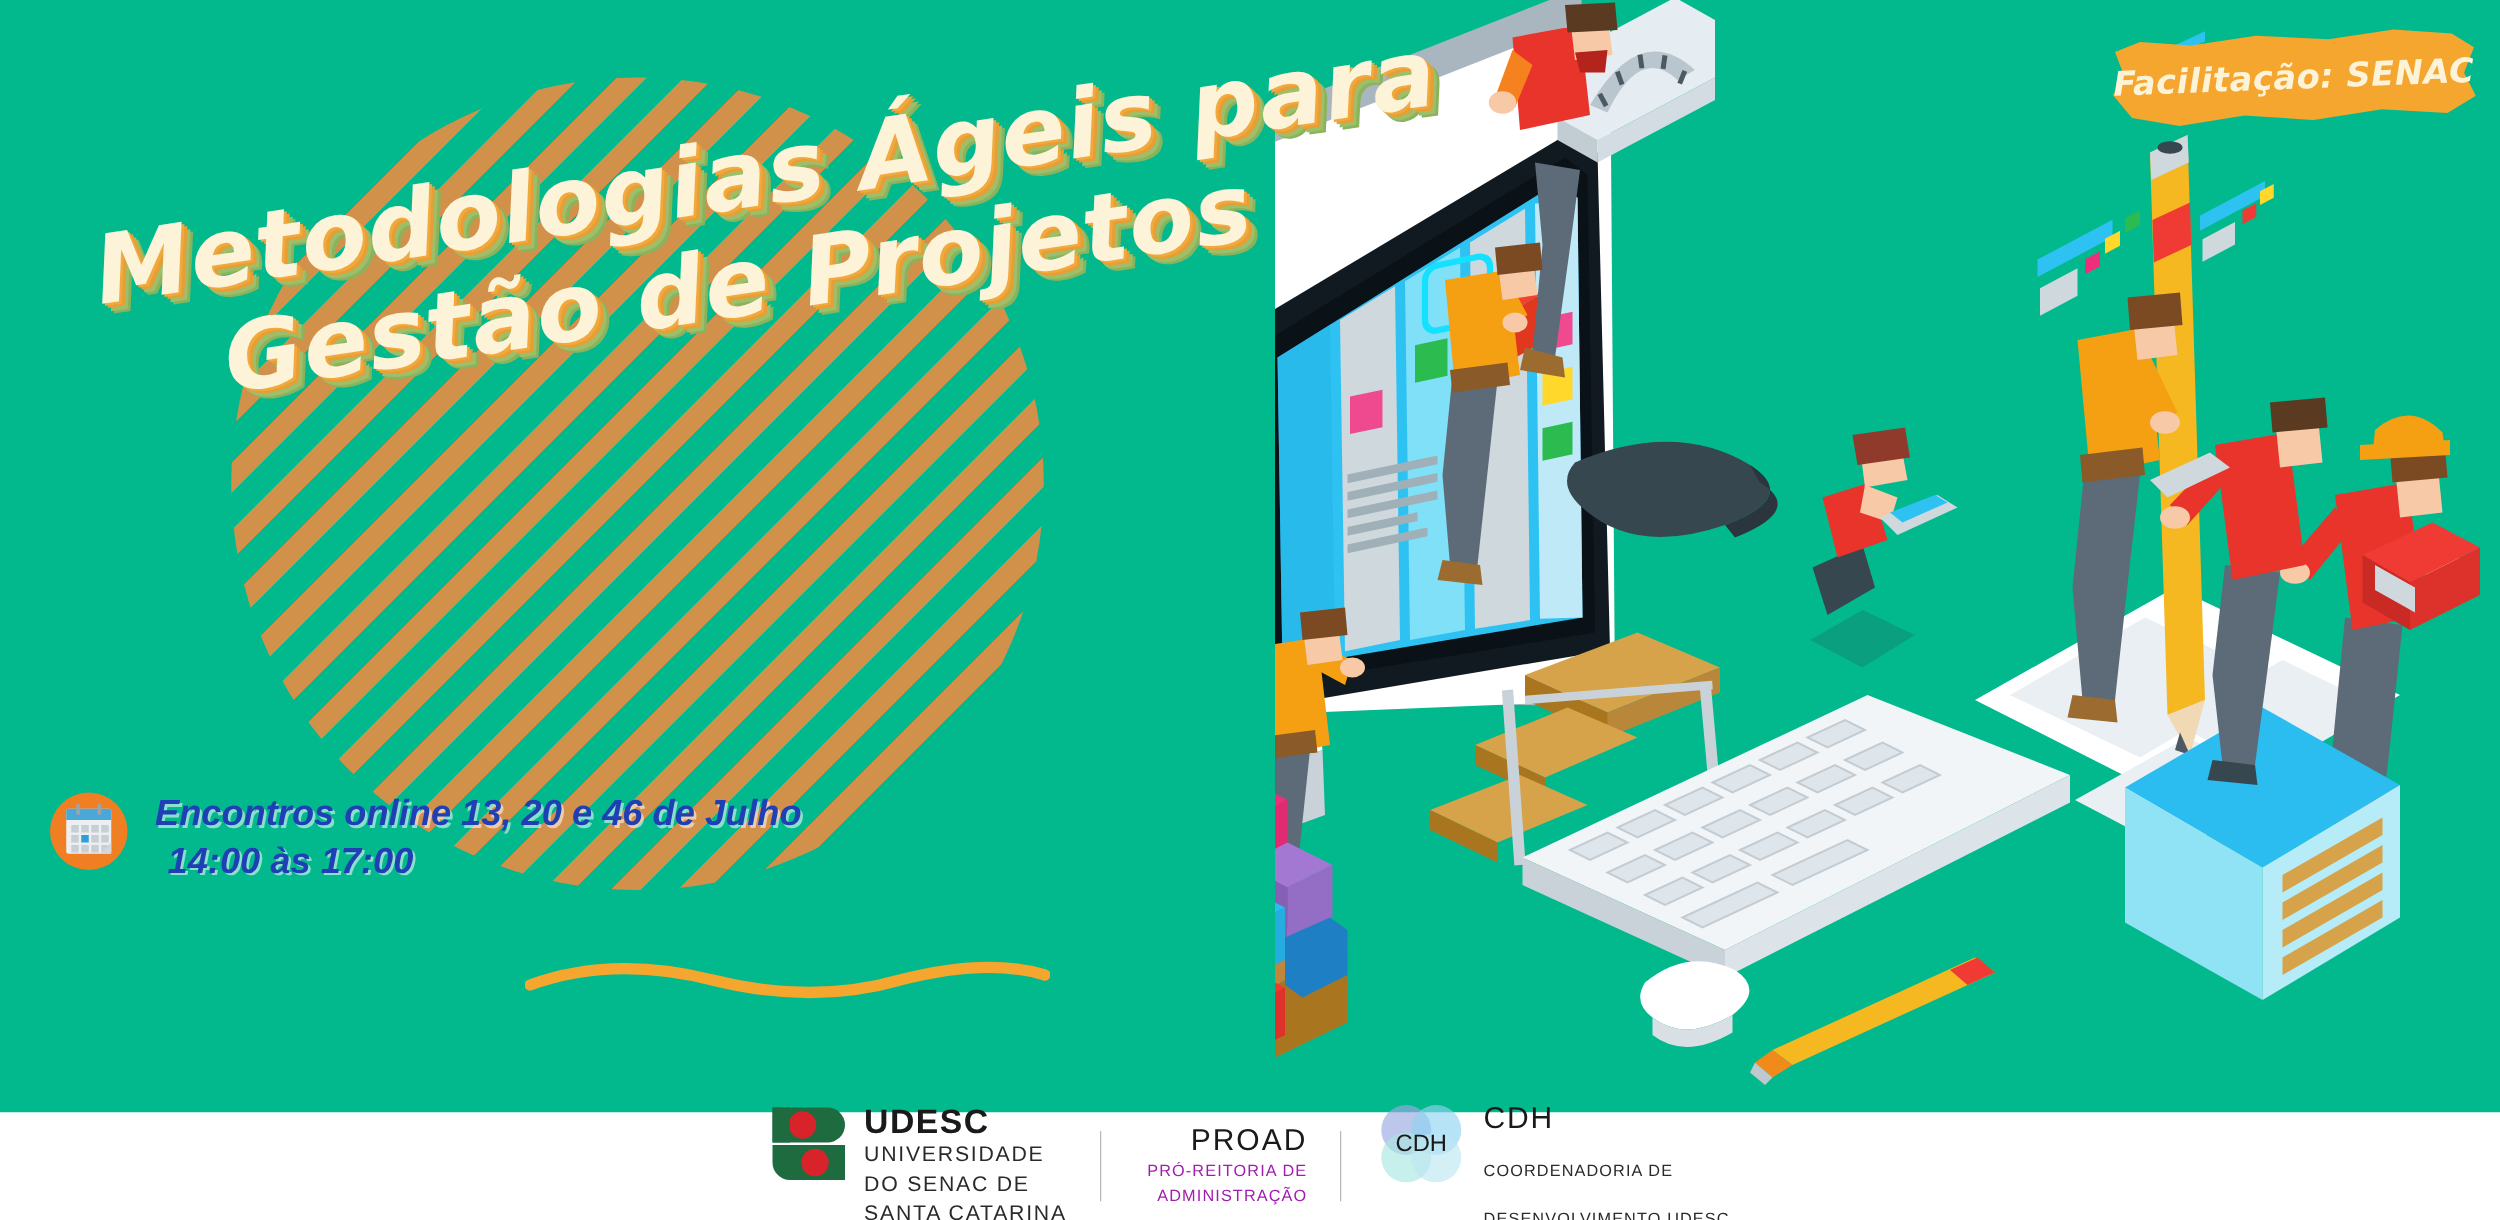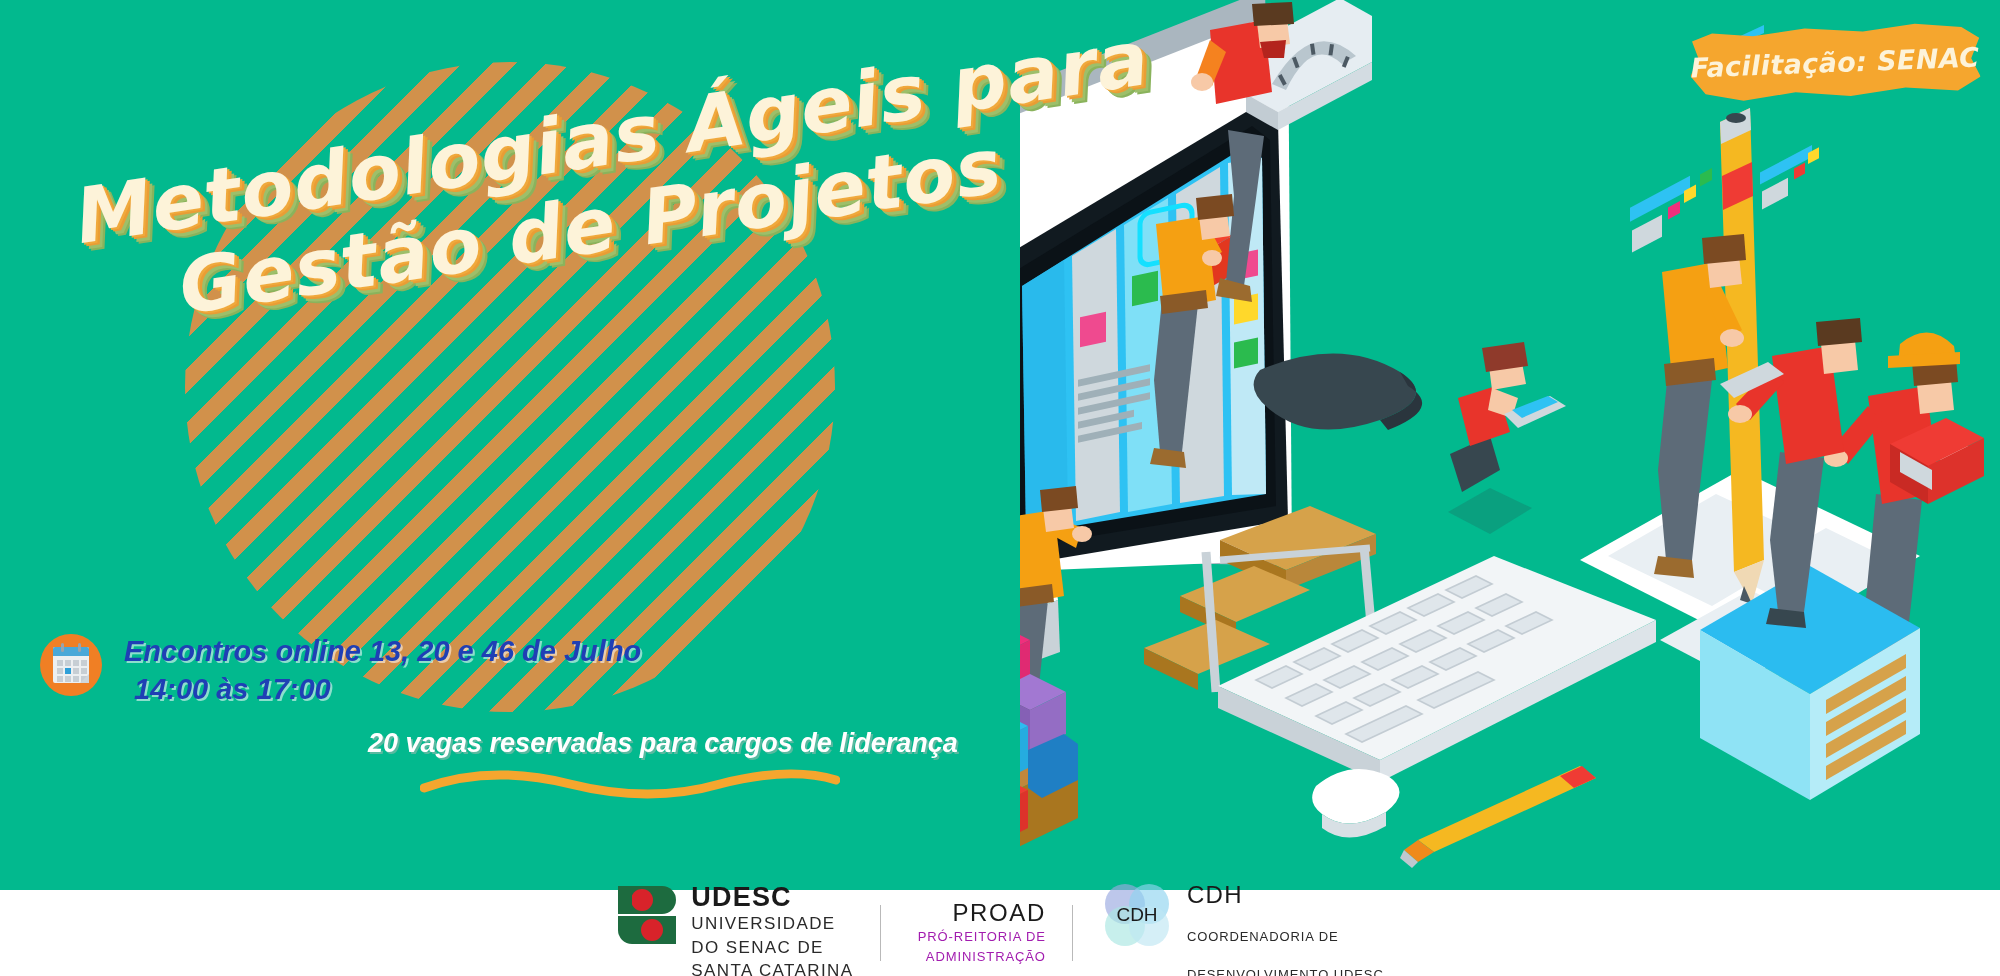--- a/index.html
+++ b/index.html
@@ -596,21 +596,20 @@
           </div>
           <div class="fold"></div>
         </div>
       </div>
       <div class="date-text">
         <div class="ln l1">Encontros online 13, 20 e 46 de Julho</div>
         <div class="ln l2">14:00 às 17:00</div>
       </div>
     </div>
 
-    <div class="slots">20 vagas reservadas para cargos de liderança</div>
     <svg class="squiggle" viewBox="0 0 420 44">
       <path d="M4 26 Q70 2 150 22 Q230 42 300 22 Q370 4 416 18" fill="none" stroke="#f5a62e" stroke-width="9" stroke-linecap="round"></path>
     </svg>
 
     <div class="senac-badge">
       <div class="brush"></div>
       <div class="label">Facilitação: SENAC</div>
     </div>
 
   </div>

